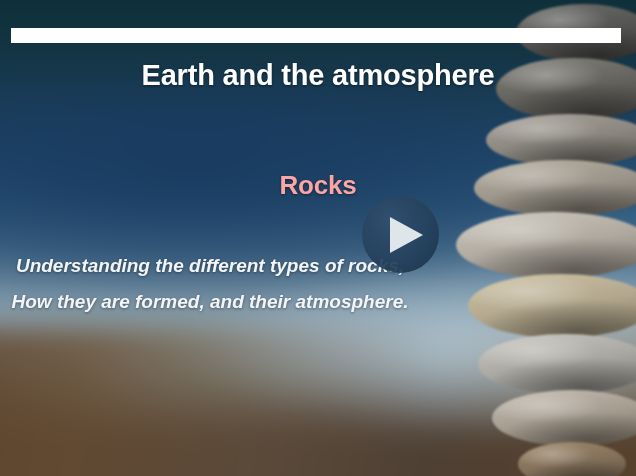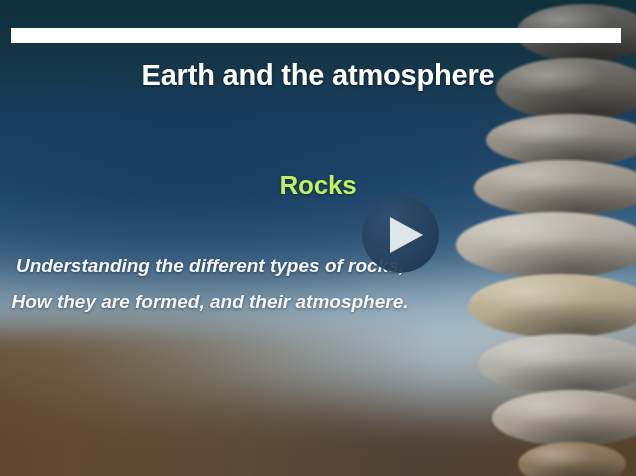--- a/index.html
+++ b/index.html
@@ -160,21 +160,21 @@
     letter-spacing: -0.2px;
     text-shadow: 0 1px 3px rgba(0,0,0,0.45);
     z-index: 6;
   }
 
   .subtitle-heading {
     position: absolute;
     left: 0; right: 0;
     top: 170px;
     text-align: center;
-    color: #bef264;
+    color: #fca5a5;
     font-size: 26px;
     font-weight: bold;
     letter-spacing: -0.2px;
     text-shadow: 0 1px 3px rgba(0,0,0,0.45);
     z-index: 6;
   }
 
   .desc {
     position: absolute;
     left: 0;

